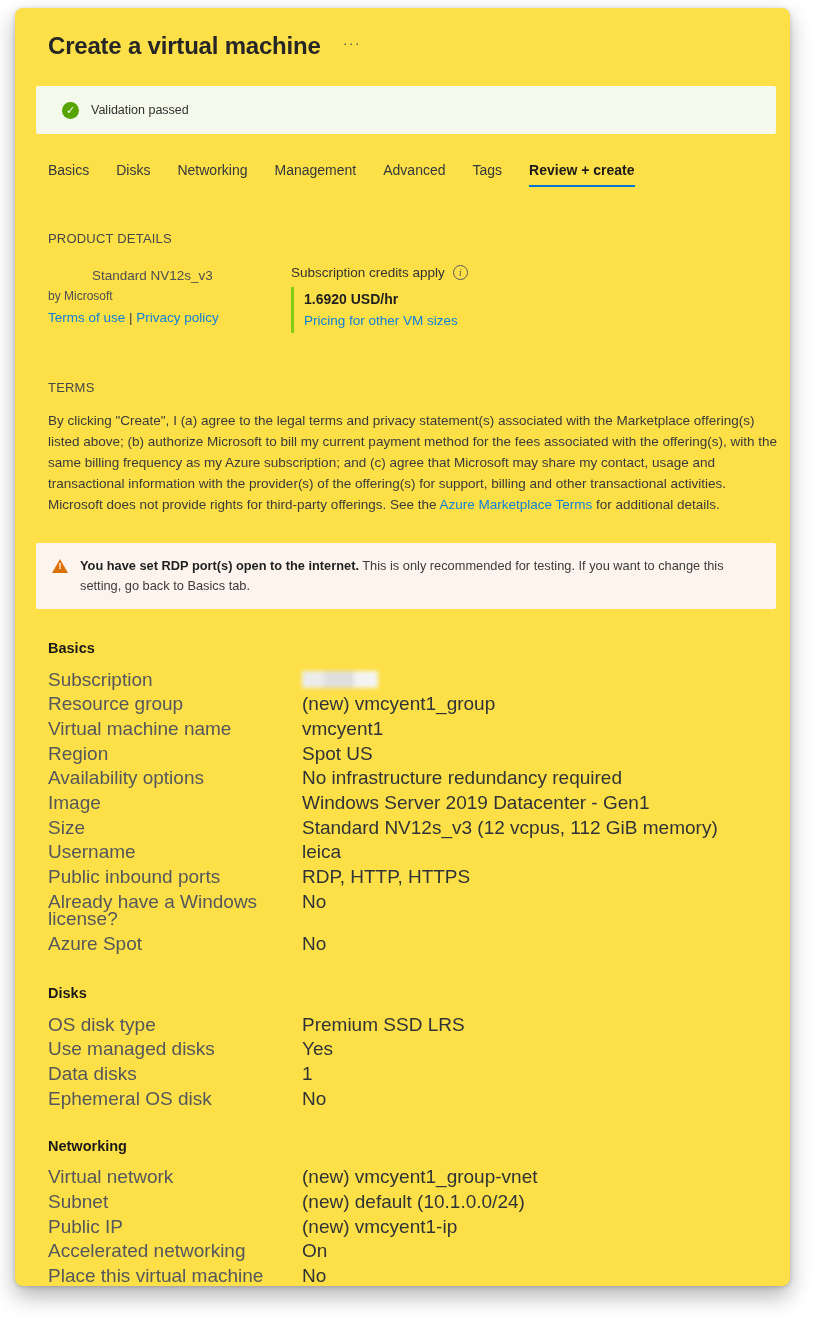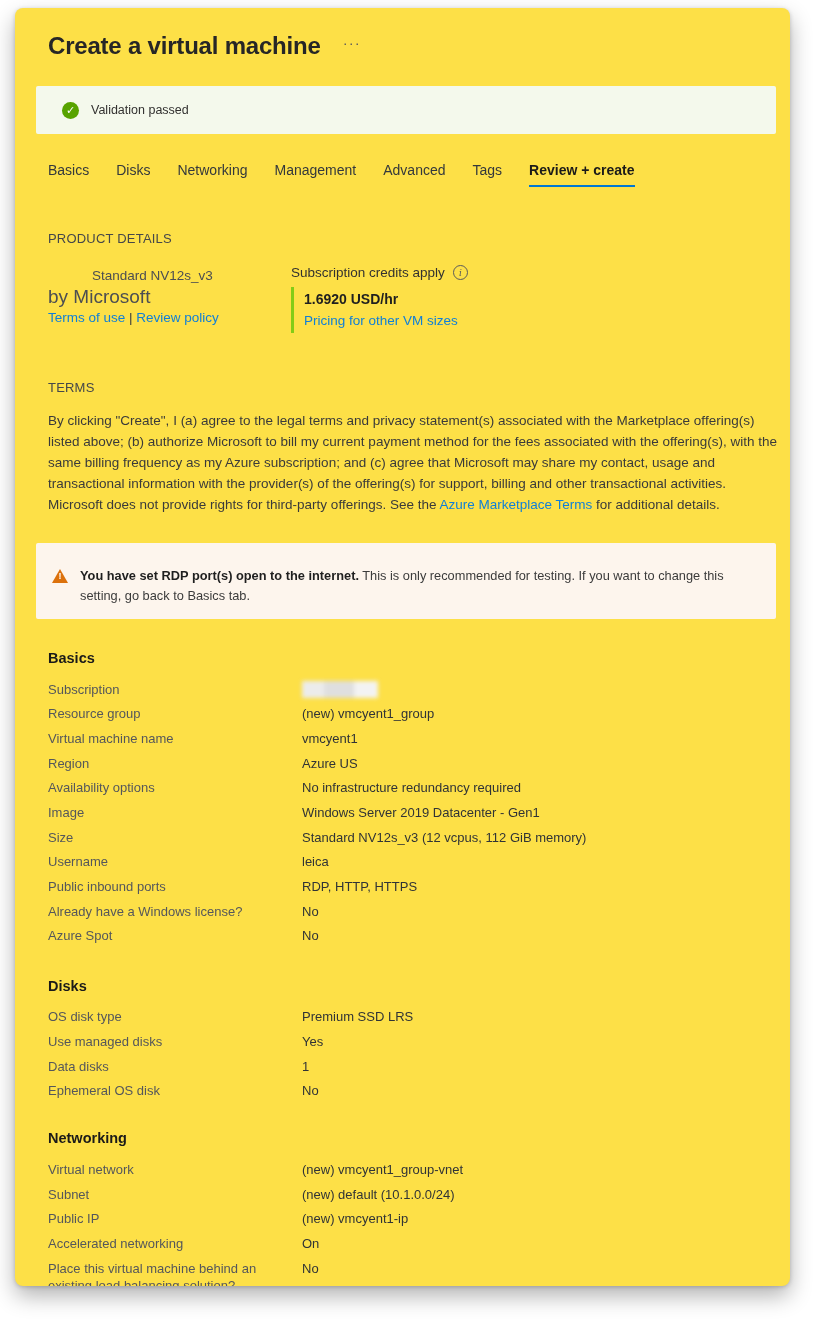--- a/index.html
+++ b/index.html
@@ -21,46 +21,46 @@
   .tabs{display:flex;margin:0 0 44px 12px;}
   .tab{font-size:14px;color:#34383c;margin-right:27px;padding-bottom:9px;cursor:pointer;position:relative;}
   .tab.active{font-weight:700;color:#1b1a19;}
   .tab.active::after{content:"";position:absolute;left:0;right:0;bottom:0;height:2.5px;background:#0078d4;}
   
   .caps-heading{font-size:13px;color:#45474a;margin:0 0 0 12px;letter-spacing:.2px;}
   
   .pd-cols{display:flex;margin:19px 0 47px 12px;}
   .pd-left{width:243px;}
   .pd-left .pd-name{font-size:13.5px;color:#4c4e52;line-height:21px;margin-left:44px;}
-  .pd-left .pd-pub{font-size:19px;color:#4c4e52;line-height:21px;}
+  .pd-left .pd-pub{font-size:12px;color:#4c4e52;line-height:21px;}
   .pd-links{font-size:13.5px;line-height:21px;}
   a.link{color:#0f7fd8;text-decoration:none;cursor:pointer;}
   .pipe{color:#3b3b3b;}
   .pd-right .credits{font-size:13.5px;color:#323130;display:flex;align-items:center;}
   .info-icon{width:13px;height:13px;border:1px solid #5b5b5b;border-radius:50%;display:inline-flex;
     align-items:center;justify-content:center;font-size:9px;color:#5b5b5b;margin-left:8px;cursor:pointer;
     font-family:"DejaVu Serif",serif;font-style:italic;}
   .price-block{border-left:3px solid #84cc16;padding:2px 0 2px 10px;margin-top:7px;}
   .price{font-size:14px;font-weight:700;color:#1f1f1f;line-height:21px;}
   .price-link{font-size:13.5px;line-height:21px;}
   
   .terms-para{font-size:13.5px;color:#3a3a3a;line-height:21px;margin:15px 12px 28px 12px;width:735px;}
   
-  .banner-warning{display:flex;background:#fdf5ed;border-radius:2px;padding:23px 16px 13px 14px;
+  .banner-warning{display:flex;background:#fdf5ed;border-radius:2px;padding:13px 16px 13px 14px;
     margin:0 0 31px 0;align-items:flex-start;}
   .warn-icon{flex:0 0 auto;width:16px;height:14px;background:#dc710c;margin:3px 12px 0 2px;
     clip-path:polygon(50% 0,100% 100%,0 100%);position:relative;display:inline-block;}
   .warn-icon::after{content:"!";position:absolute;left:0;right:0;top:2px;text-align:center;
     color:#fff;font-size:9px;font-weight:700;}
   .banner-warning .msg{font-size:12.8px;color:#3b3b3b;line-height:20px;}
   .banner-warning b{color:#1f1f1f;}
   
   .review-section{margin-left:12px;}
   .section-title{font-size:14.5px;font-weight:700;color:#1b1a19;margin-bottom:11px;}
-  .row{display:flex;padding:3.6px 0;font-size:13px;line-height:17.5px;}
+  .row{display:flex;padding:3.6px 0;font-size:19px;line-height:17.5px;}
   .row .lbl{width:254px;color:#55575b;flex:0 0 auto;padding-right:10px;box-sizing:border-box;}
   .row .val{color:#303336;}
   .redacted-blur{display:flex;filter:blur(2px);height:17px;width:76px;}
   .redacted-blur i{display:block;height:100%;}
   .redacted-blur i:nth-child(1){width:22px;background:#ececec;}
   .redacted-blur i:nth-child(2){width:30px;background:#dfdfdf;}
   .redacted-blur i:nth-child(3){width:24px;background:#f3f3f3;}
   .gap-disks{height:29px;}
   .gap-networking{height:27px;}
 </style>
@@ -91,21 +91,21 @@
 
   <div class="caps-heading">PRODUCT DETAILS</div>
 
   <div class="pd-cols">
     <div class="pd-left">
       <div class="pd-name">Standard NV12s_v3</div>
       <div class="pd-pub">by Microsoft</div>
       <div class="pd-links">
         <a class="link">Terms of use</a>
         <span class="pipe">|</span>
-        <a class="link">Review policy</a>
+        <a class="link">Privacy policy</a>
       </div>
     </div>
     <div class="pd-right">
       <div class="credits">
         <span>Subscription credits apply</span>
         <span class="info-icon">i</span>
       </div>
       <div class="price-block">
         <div class="price">1.6920 USD/hr</div>
         <div class="price-link">
@@ -139,21 +139,21 @@
     <div class="row">
       <span class="lbl">Resource group</span>
       <span class="val">(new) vmcyent1_group</span>
     </div>
     <div class="row">
       <span class="lbl">Virtual machine name</span>
       <span class="val">vmcyent1</span>
     </div>
     <div class="row">
       <span class="lbl">Region</span>
-      <span class="val">Azure US</span>
+      <span class="val">Spot US</span>
     </div>
     <div class="row">
       <span class="lbl">Availability options</span>
       <span class="val">No infrastructure redundancy required</span>
     </div>
     <div class="row">
       <span class="lbl">Image</span>
       <span class="val">Windows Server 2019 Datacenter - Gen1</span>
     </div>
     <div class="row">

